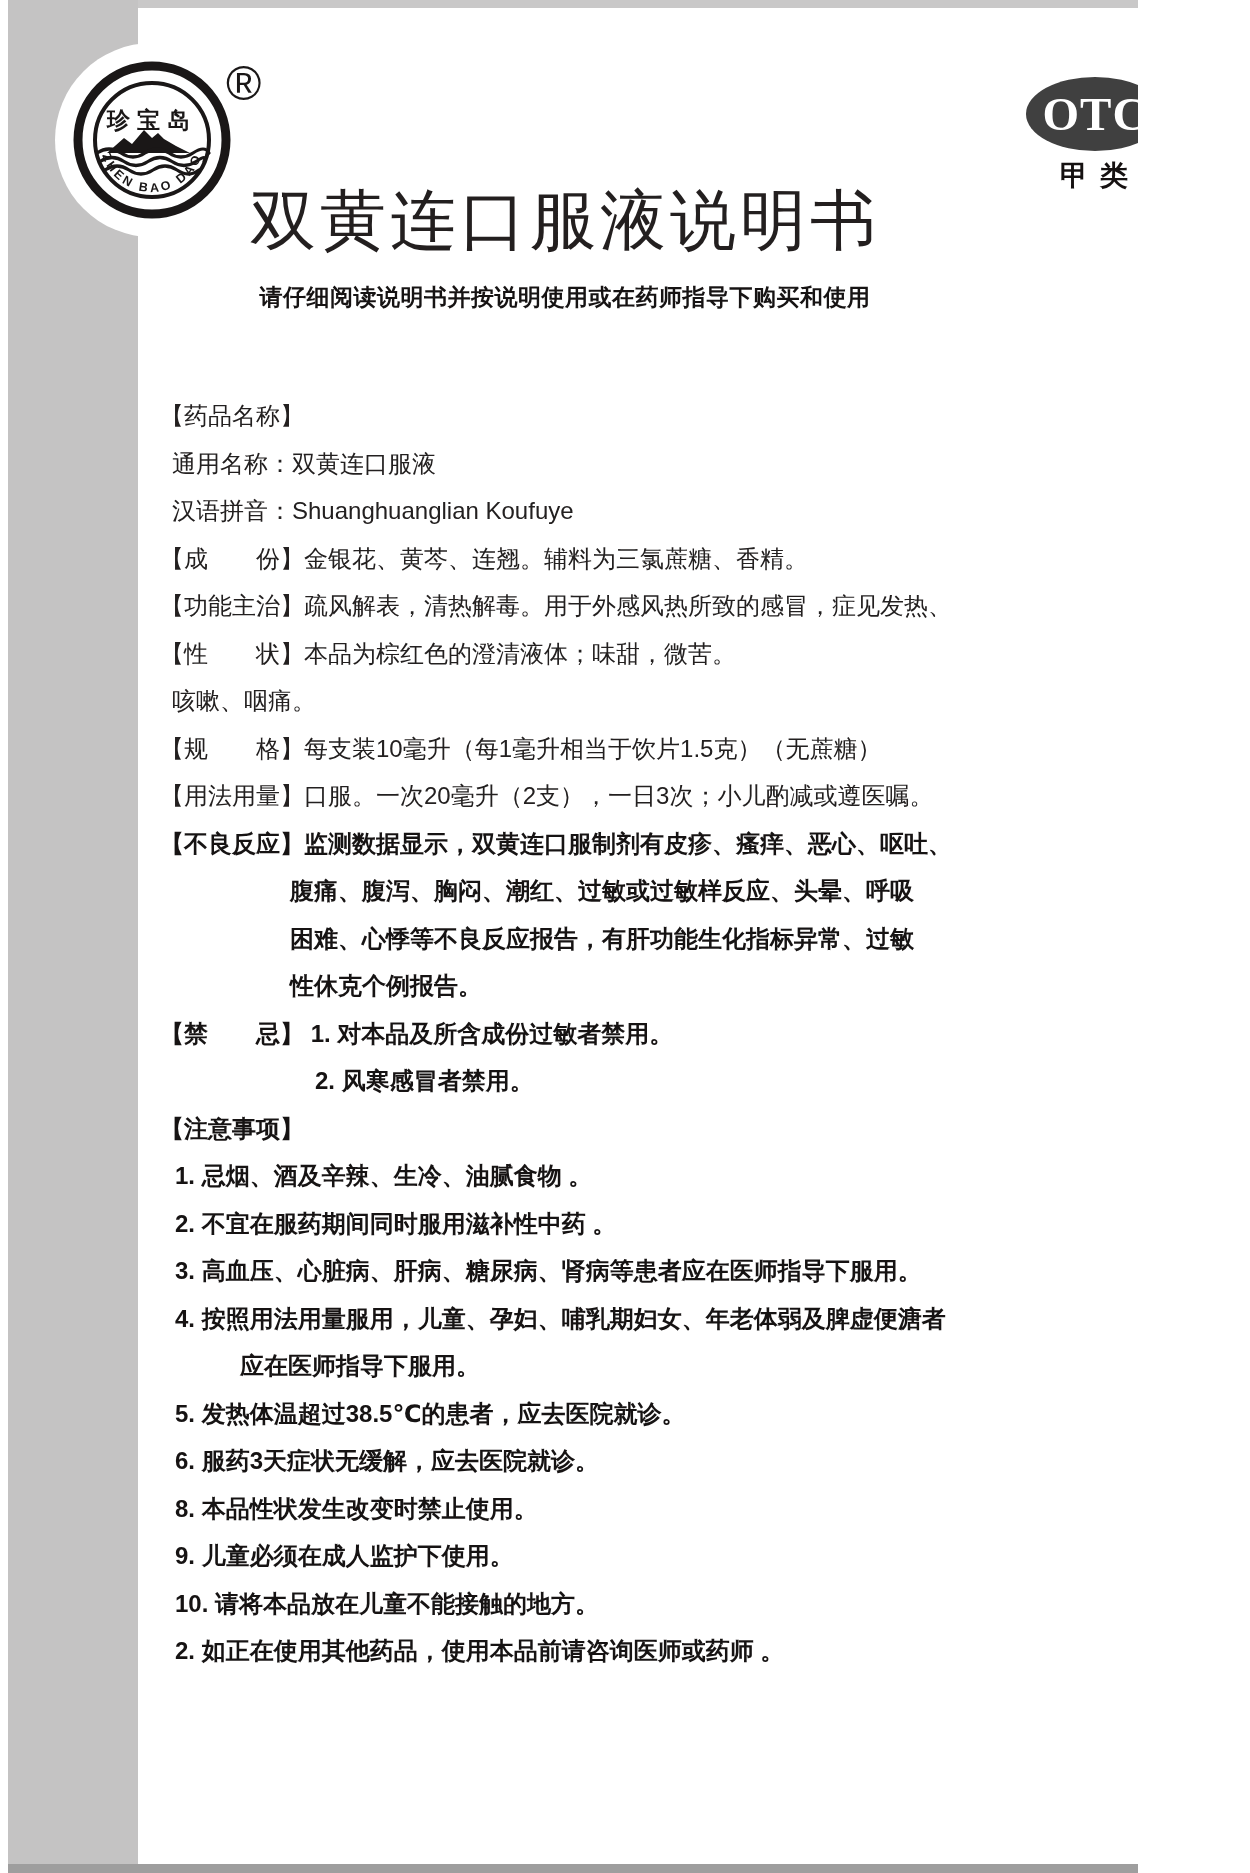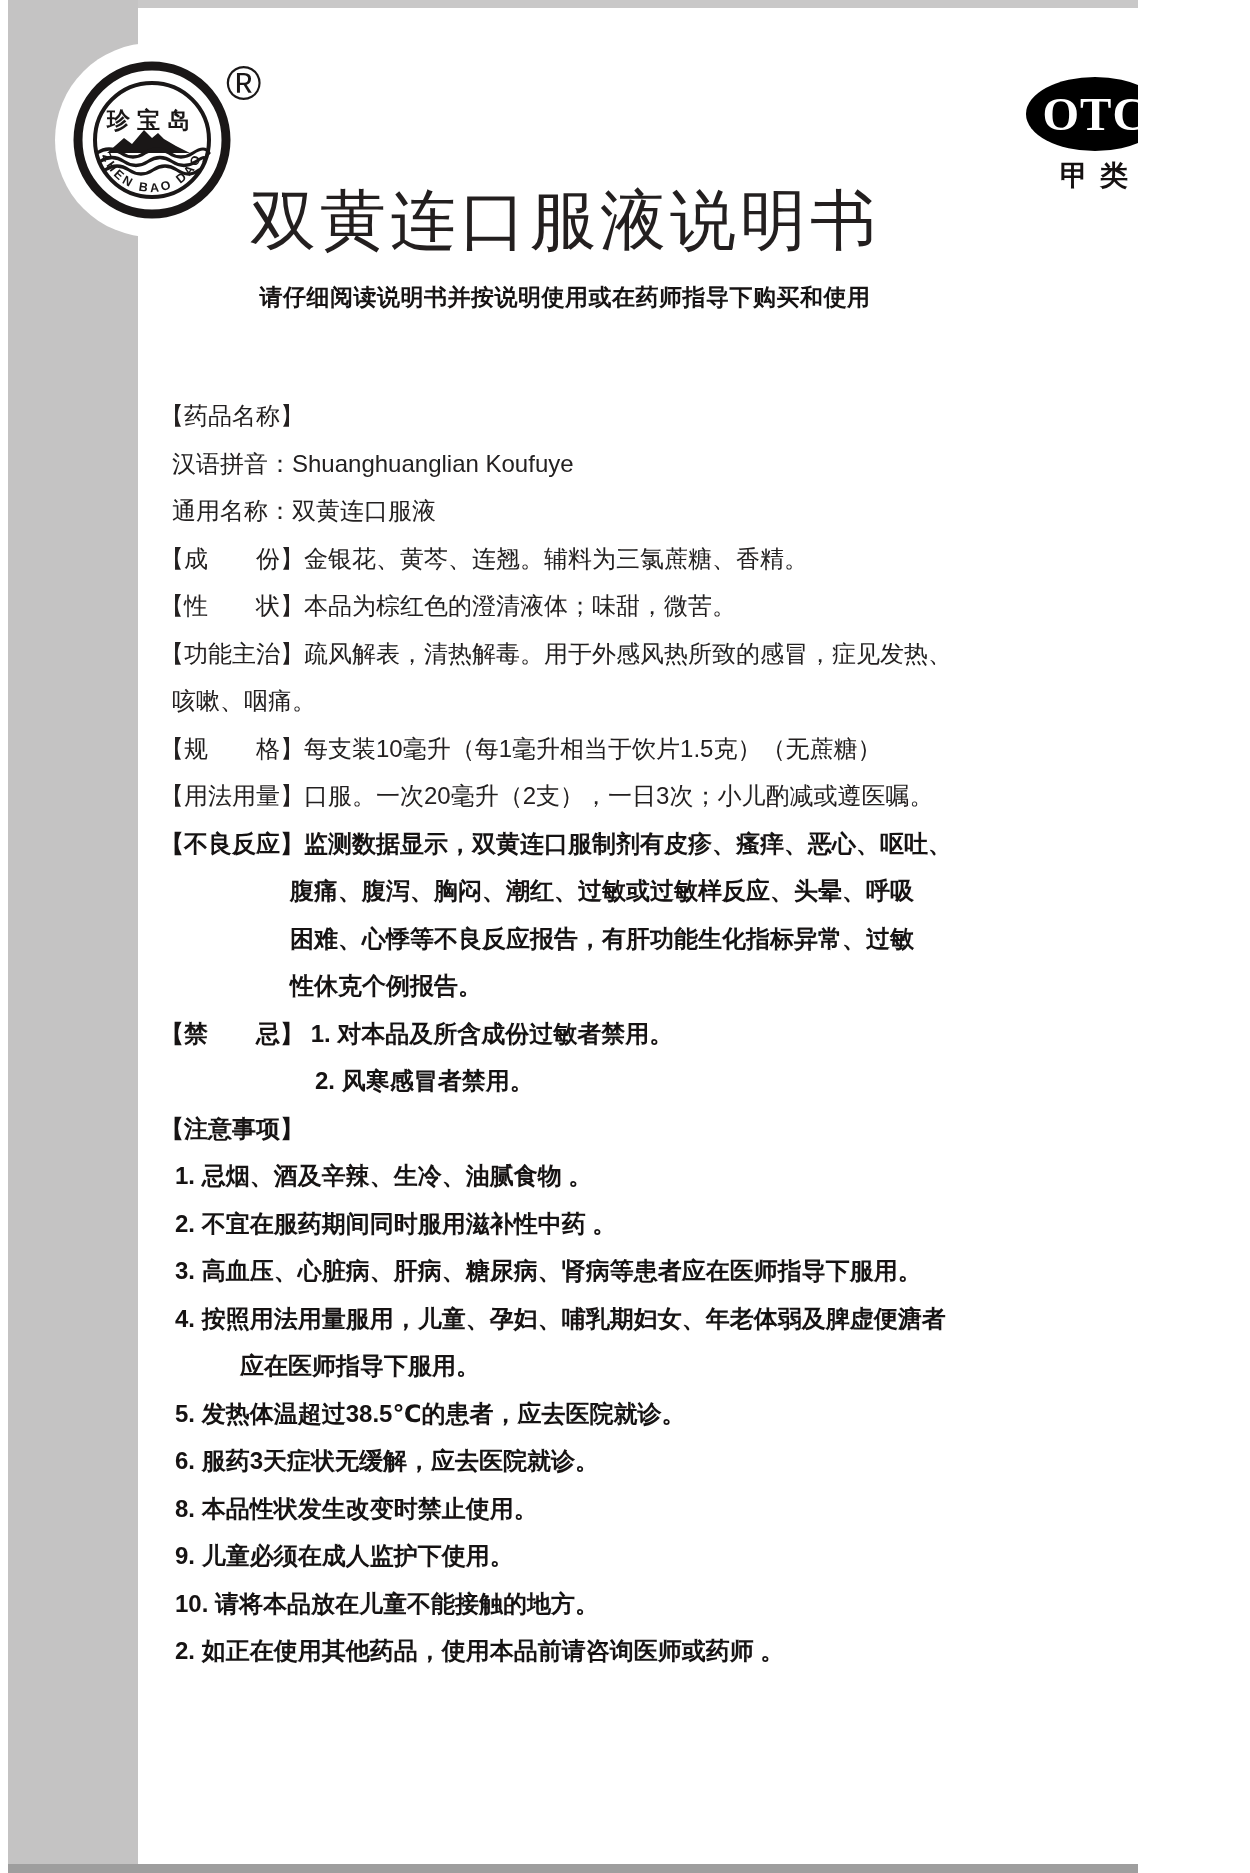--- a/index.html
+++ b/index.html
@@ -22,21 +22,21 @@
   .logo-wrap svg{display:block;width:200px;height:200px;}
   .reg-mark{
     position:absolute;left:174px;top:16px;
     font-size:48px;font-weight:400;color:#1a1717;
     font-family:"Liberation Sans","DejaVu Sans",sans-serif;
   }
 
   
   .otc-badge{position:absolute;left:1026px;top:77px;width:138px;text-align:center;}
   .otc-ellipse{
-    width:138px;height:74px;background:#000000;border-radius:50%;
+    width:138px;height:74px;background:#404040;border-radius:50%;
     display:flex;align-items:center;justify-content:center;
   }
   .otc-ellipse span{
     color:#ffffff;font-family:"Liberation Serif","DejaVu Serif",serif;
     font-weight:700;font-size:47px;letter-spacing:1px;line-height:74px;
   }
   .otc-class{
     margin-top:6px;font-size:28px;font-weight:700;color:#151111;
     letter-spacing:2px;white-space:nowrap;
   }
@@ -97,25 +97,25 @@
     <div class="otc-class">甲 类</div>
   </div>
 
   <div class="title-block">
     <h1 class="title">双黄连口服液说明书</h1>
     <div class="subtitle">请仔细阅读说明书并按说明使用或在药师指导下购买和使用</div>
   </div>
 
   <div class="body">
       <div class="body-line" style="padding-left: 0px;">【药品名称】</div>
+      <div class="body-line" style="padding-left: 12px;">通用名称：双黄连口服液</div>
       <div class="body-line" style="padding-left: 12px;">汉语拼音：Shuanghuanglian Koufuye</div>
-      <div class="body-line" style="padding-left: 12px;">通用名称：双黄连口服液</div>
       <div class="body-line" style="padding-left: 0px;">【成　　份】金银花、黄芩、连翘。辅料为三氯蔗糖、香精。</div>
+      <div class="body-line" style="padding-left: 0px;">【功能主治】疏风解表，清热解毒。用于外感风热所致的感冒，症见发热、</div>
       <div class="body-line" style="padding-left: 0px;">【性　　状】本品为棕红色的澄清液体；味甜，微苦。</div>
-      <div class="body-line" style="padding-left: 0px;">【功能主治】疏风解表，清热解毒。用于外感风热所致的感冒，症见发热、</div>
       <div class="body-line" style="padding-left: 12px;">咳嗽、咽痛。</div>
       <div class="body-line" style="padding-left: 0px;">【规　　格】每支装10毫升（每1毫升相当于饮片1.5克）（无蔗糖）</div>
       <div class="body-line" style="padding-left: 0px;">【用法用量】口服。一次20毫升（2支），一日3次；小儿酌减或遵医嘱。</div>
       <div class="body-line bold" style="padding-left: 0px;">【不良反应】监测数据显示，双黄连口服制剂有皮疹、瘙痒、恶心、呕吐、</div>
       <div class="body-line bold" style="padding-left: 130px;">腹痛、腹泻、胸闷、潮红、过敏或过敏样反应、头晕、呼吸</div>
       <div class="body-line bold" style="padding-left: 130px;">困难、心悸等不良反应报告，有肝功能生化指标异常、过敏</div>
       <div class="body-line bold" style="padding-left: 130px;">性休克个例报告。</div>
       <div class="body-line bold" style="padding-left: 0px;">【禁　　忌】 1. 对本品及所含成份过敏者禁用。</div>
       <div class="body-line bold" style="padding-left: 155px;">2. 风寒感冒者禁用。</div>
       <div class="body-line bold" style="padding-left: 0px;">【注意事项】</div>

